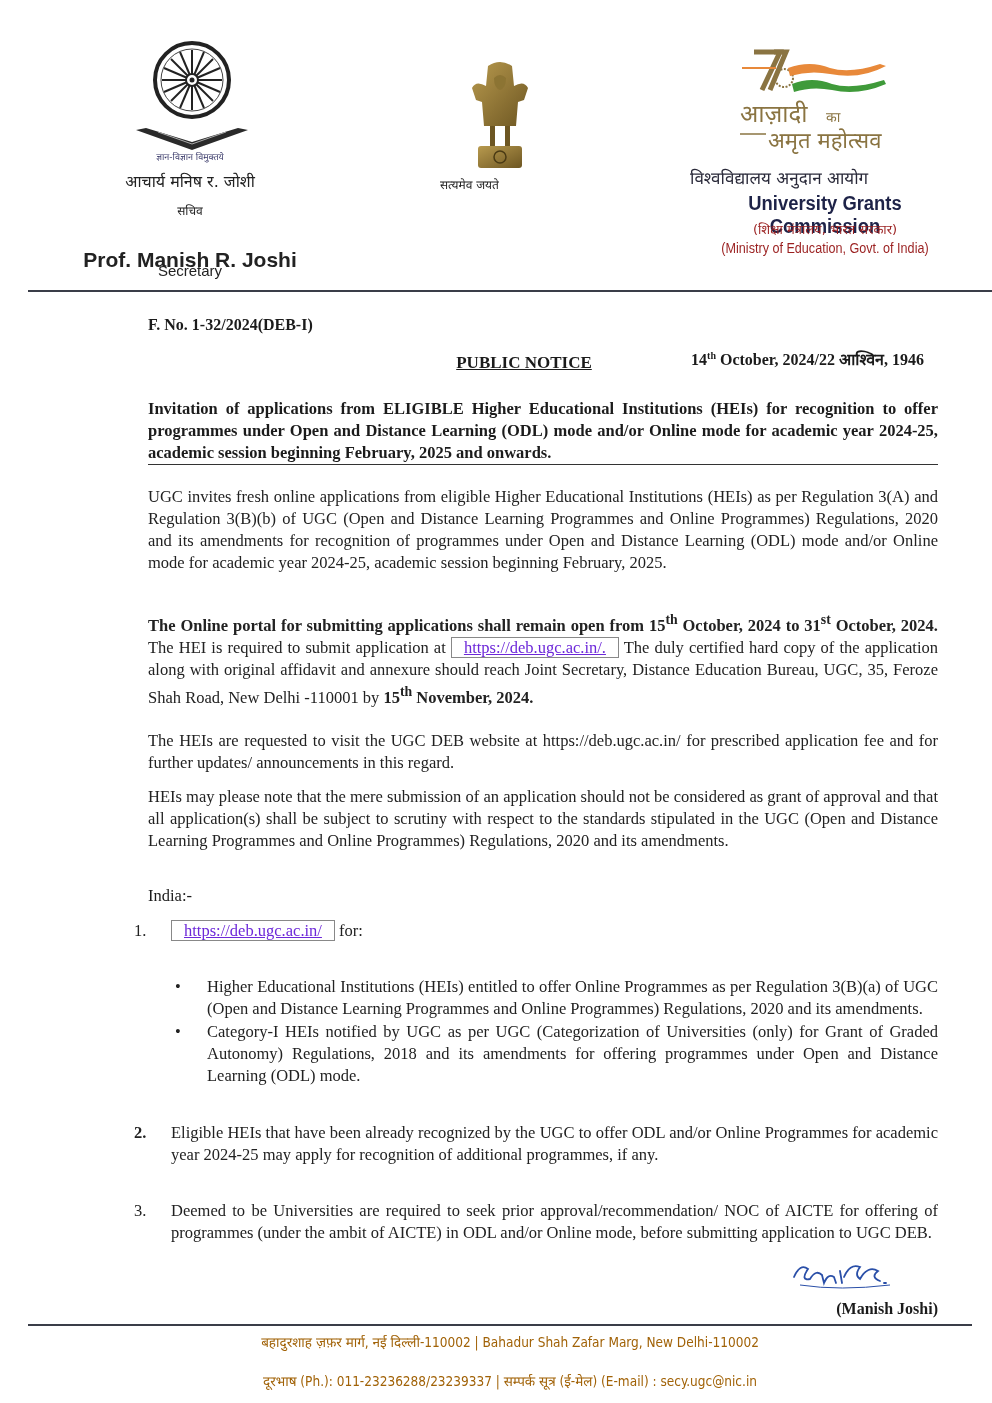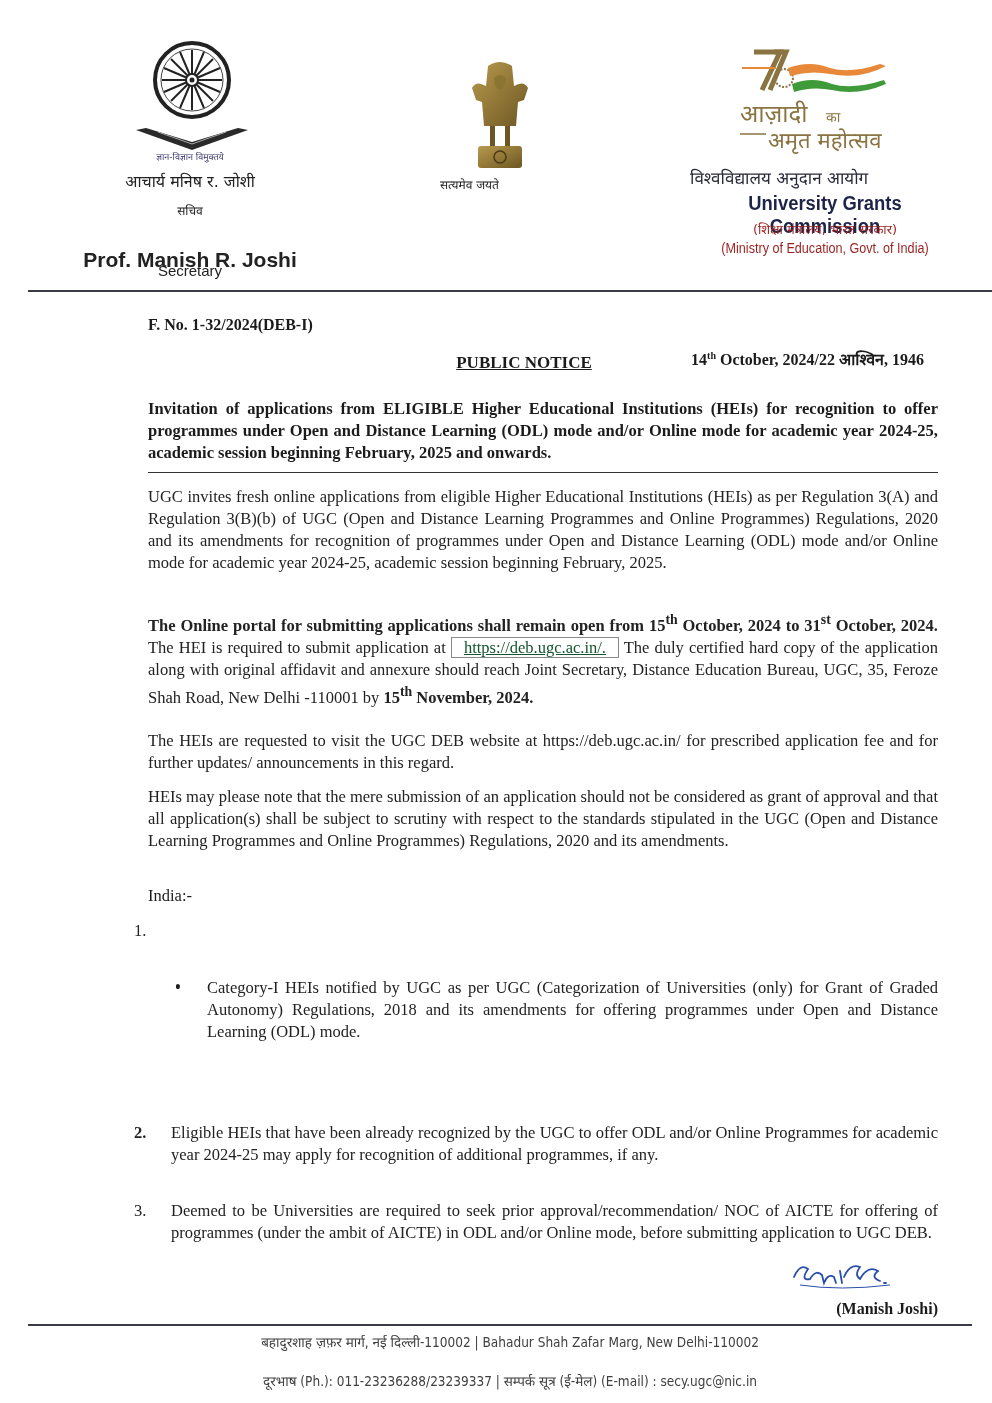--- a/index.html
+++ b/index.html
@@ -27,46 +27,46 @@
 
   .rule-top { left:28px; top:290px; width:964px; height:2px; background:#3a3d48; }
   .rule-bottom { left:28px; top:1324px; width:944px; height:2px; background:#3a3d48; }
 
   .fileno { left:148px; top:316px; font-size:16px; font-weight:bold; }
   .date { right:68px; top:316px; font-size:16px; font-weight:bold; text-align:right;margin-top:32px; }
   .date sup, .bold sup { font-size:10px; }
 
   .notice-title { left:0; top:353px; width:1048px; text-align:center; font-size:17px; font-weight:bold; text-decoration:underline; }
 
-  .subject { left:148px; top:398px; width:790px; font-size:16.5px; font-weight:bold; text-align:justify; line-height:22px; border-bottom:1.5px solid #333; padding-bottom:8px; }
+  .subject { left:148px; top:398px; width:790px; font-size:16.5px; font-weight:bold; text-align:justify; line-height:22px; border-bottom:1.5px solid #333; padding-bottom:0px; }
 
   .para { left:148px; width:790px; font-size:16.5px; line-height:22px; text-align:justify; color:#222; }
   #para1 { top:486px; }
   #para2 { top:609px; }
   #para3 { top:730px; }
   #para4 { top:786px; }
   .note-label { left:148px; top:886px; font-size:16.5px; }
 
   .bold { font-weight:bold; }
-  .link-boxed { border:1px solid #888; padding:0 12px; text-decoration:underline; color:#14532d; }
+  .link-boxed { border:1px solid #888; padding:0 12px; text-decoration:underline; color:#6d28d9; }
 
   .list-item { left:120px; width:818px; font-size:16.5px; line-height:22px; color:#222; }
   .list-item .num { position:absolute; left:14px; top:0; width:30px; }
   .list-item .txt { margin-left:51px; text-align:justify; }
   #li1 { top:920px; }
   #li2 { top:1122px; }
   #li3 { top:1200px; }
   .bullets { left:170px; top:976px; width:768px; font-size:16.5px; line-height:22px; color:#222; }
   .bullet { position:relative; padding-left:37px; text-align:justify; margin-bottom:1px; }
   .bullet .dot { position:absolute; left:5px; top:0; }
 
   #signature { left:790px; top:1255px; width:120px; height:40px; }
   .signer { right:54px; top:1300px; font-size:16px; font-weight:bold; }
 
-  .footer { left:230px; width:560px; text-align:center; font-size:13.5px; font-family:"DejaVu Sans Condensed","DejaVu Sans", sans-serif; color:#404040; }
+  .footer { left:230px; width:560px; text-align:center; font-size:13.5px; font-family:"DejaVu Sans Condensed","DejaVu Sans", sans-serif; color:#a16207; }
   #footer1 { top:1333px; }
   #footer2 { top:1356px;margin-top:16px; }
 </style>
 </head>
 <body>
 
 <svg id="ugc-emblem" class="abs" viewBox="0 0 128 112">
   <circle cx="64" cy="40" r="37" fill="none" stroke="#222" stroke-width="4"></circle>
   <circle cx="64" cy="40" r="31" fill="none" stroke="#444" stroke-width="1"></circle>
   <g stroke="#222" stroke-width="2">
@@ -136,23 +136,24 @@
 <div class="abs para" id="para2">
   <span class="bold">The Online portal for submitting applications shall remain open from 15</span><sup class="bold">th</sup><span class="bold"> October, 2024 to 31</span><sup class="bold">st</sup><span class="bold"> October, 2024.</span><span> The HEI is required to submit application at </span><a class="link-boxed">https://deb.ugc.ac.in/.</a><span> The duly certified hard copy of the application along with original affidavit and annexure should reach Joint Secretary, Distance Education Bureau, UGC, 35, Feroze Shah Road, New Delhi -110001 by </span><span class="bold">15</span><sup class="bold">th</sup><span class="bold"> November, 2024.</span>
 </div>
 
 <div class="abs para" id="para3">The HEIs are requested to visit the UGC DEB website at https://deb.ugc.ac.in/ for prescribed application fee and for further updates/ announcements in this regard.</div>
 <div class="abs para" id="para4">HEIs may please note that the mere submission of an application should not be considered as grant of approval and that all application(s) shall be subject to scrutiny with respect to the standards stipulated in the UGC (Open and Distance Learning Programmes and Online Programmes) Regulations, 2020 and its amendments.</div>
 <div class="abs note-label">India:-</div>
 
 <div class="abs list-item" id="li1">
   <span class="num">1.</span>
+  <div class="txt" style="margin-left:51px;"><a class="link-boxed">https://deb.ugc.ac.in/</a><span> for:</span></div>
 </div>
 <div class="abs bullets">
-  <div class="bullet"><span class="dot">•</span></div>
+  <div class="bullet"><span class="dot">•</span><span>Higher Educational Institutions (HEIs) entitled to offer Online Programmes as per Regulation 3(B)(a) of UGC (Open and Distance Learning Programmes and Online Programmes) Regulations, 2020 and its amendments.</span></div>
   <div class="bullet"><span class="dot">•</span><span>Category-I HEIs notified by UGC as per UGC (Categorization of Universities (only) for Grant of Graded Autonomy) Regulations, 2018 and its amendments for offering programmes under Open and Distance Learning (ODL) mode.</span></div>
 </div>
 
 <div class="abs list-item" id="li2">
   <span class="num bold">2.</span>
   <div class="txt">Eligible HEIs that have been already recognized by the UGC to offer ODL and/or Online Programmes for academic year 2024-25 may apply for recognition of additional programmes, if any.</div>
 </div>
 
 <div class="abs list-item" id="li3">
   <span class="num">3.</span>

